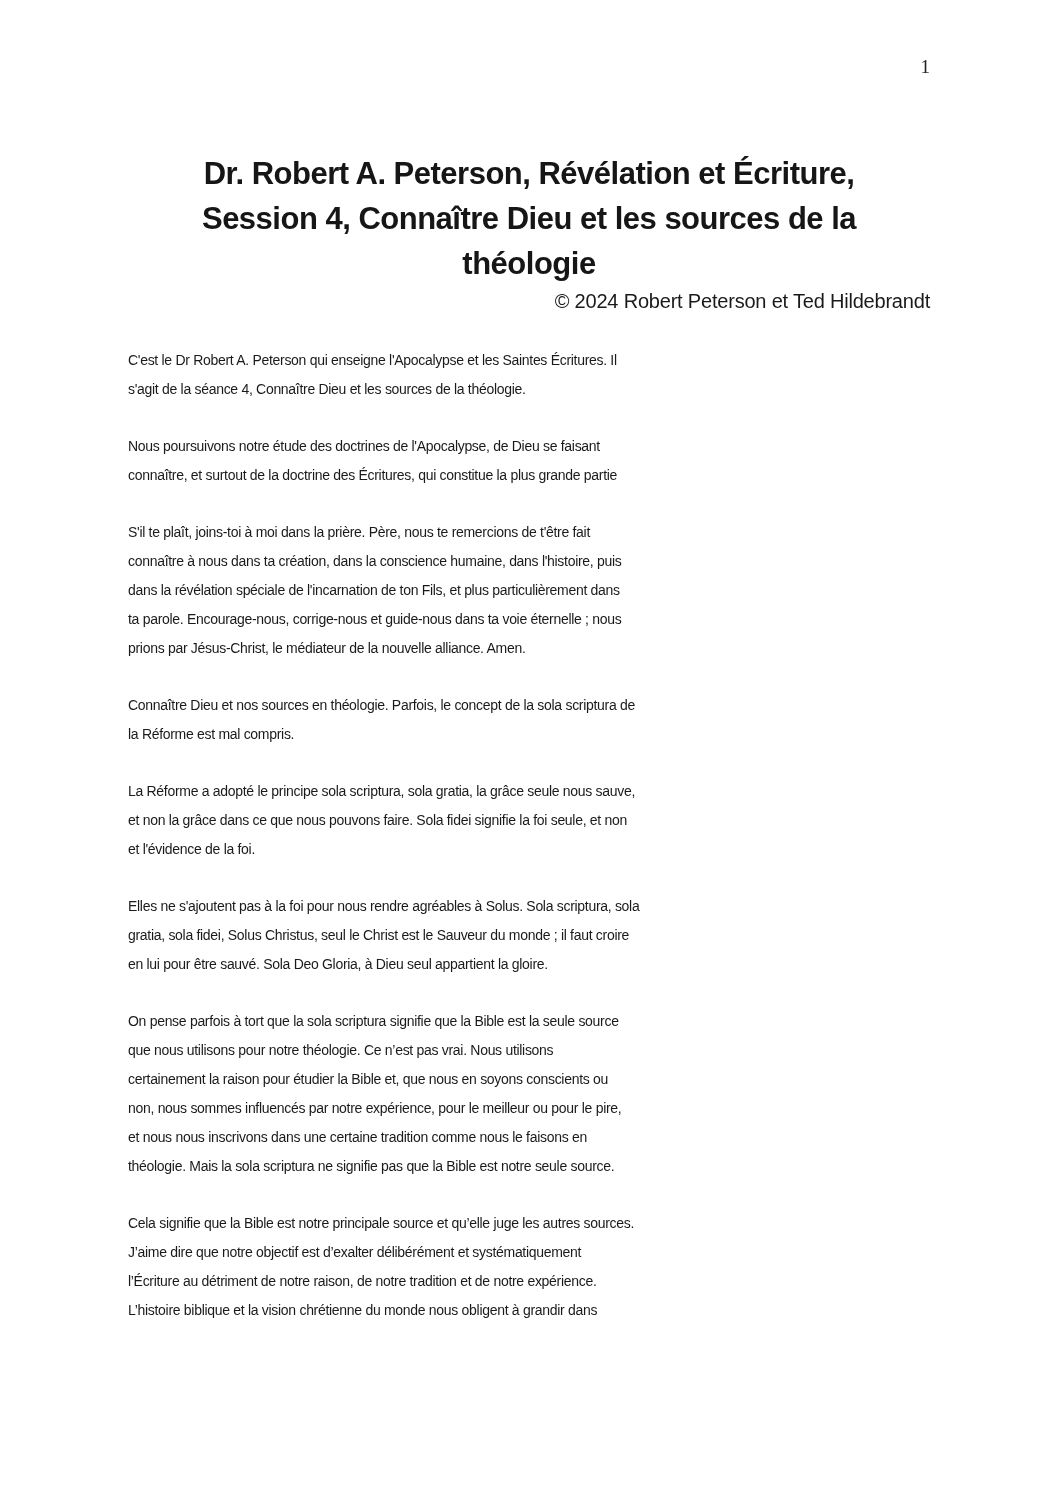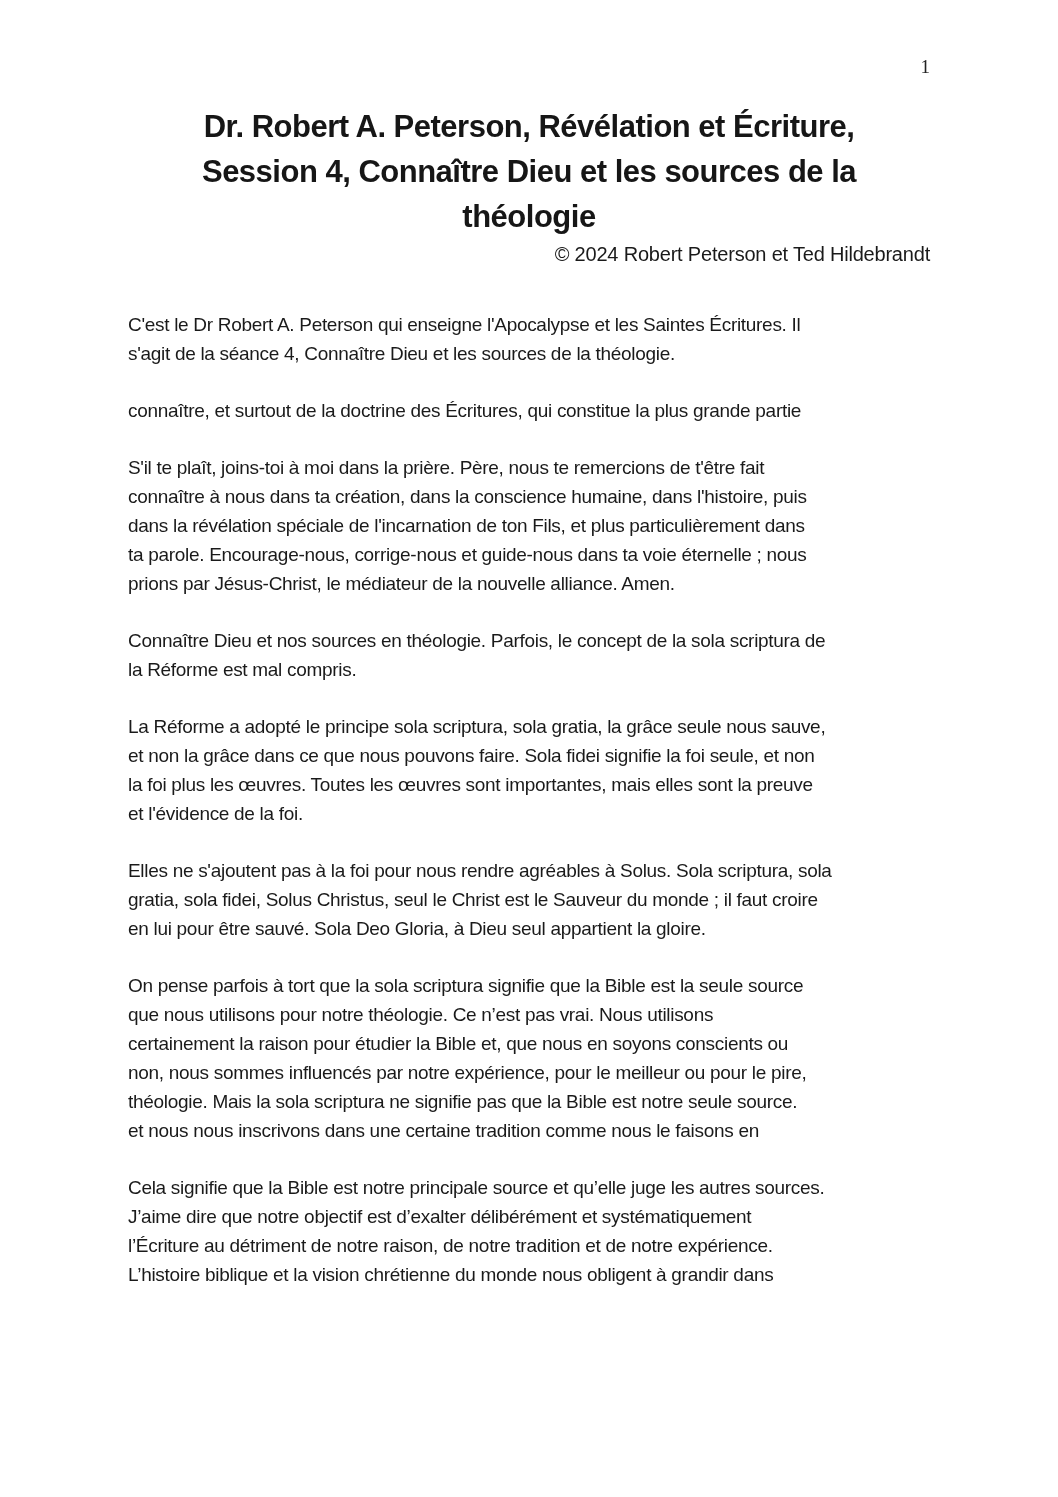--- a/index.html
+++ b/index.html
@@ -20,42 +20,42 @@
     font-family: "Liberation Sans", sans-serif;
   }
   .page-number {
     text-align: right;
     font-family: "Liberation Serif", serif;
     font-size: 19px;
     line-height: 22px;
     color: #222222;
   }
   .doc-title {
-    margin: 26px 0 0 0;
+    margin: 73px 0 0 0;
     text-align: center;
     font-size: 31px;
     font-weight: 700;
     line-height: 45px;
     letter-spacing: -0.5px;
     color: #161616;
   }
   .title-line {
     display: block;
     white-space: nowrap;
   }
   .copyright {
     text-align: right;
     font-size: 20px;
     line-height: 30px;
     letter-spacing: -0.2px;
     color: #1a1a1a;
   }
   .body-text {
-    margin-top: 41px;
-    font-size: 19px;
+    margin-top: 30px;
+    font-size: 14px;
     line-height: 29px;
     letter-spacing: -0.3px;
     color: #1a1a1a;
   }
   .para {
     margin: 0 0 28px 0;
   }
   .tline {
     white-space: nowrap;
   }
@@ -74,51 +74,51 @@
   </h1>
 
   <div class="copyright">© 2024 Robert Peterson et Ted Hildebrandt</div>
 
   <div class="body-text">
       <div class="para">
         <div class="tline">C'est le Dr Robert A. Peterson qui enseigne l'Apocalypse et les Saintes Écritures. Il</div>
         <div class="tline">s'agit de la séance 4, Connaître Dieu et les sources de la théologie.</div>
       </div>
       <div class="para">
+        <div class="tline">Nous poursuivons notre étude des doctrines de l'Apocalypse, de Dieu se faisant</div>
         <div class="tline">connaître, et surtout de la doctrine des Écritures, qui constitue la plus grande partie</div>
       </div>
       <div class="para">
         <div class="tline">S'il te plaît, joins-toi à moi dans la prière. Père, nous te remercions de t'être fait</div>
         <div class="tline">connaître à nous dans ta création, dans la conscience humaine, dans l'histoire, puis</div>
         <div class="tline">dans la révélation spéciale de l'incarnation de ton Fils, et plus particulièrement dans</div>
         <div class="tline">ta parole. Encourage-nous, corrige-nous et guide-nous dans ta voie éternelle ; nous</div>
         <div class="tline">prions par Jésus-Christ, le médiateur de la nouvelle alliance. Amen.</div>
       </div>
       <div class="para">
         <div class="tline">Connaître Dieu et nos sources en théologie. Parfois, le concept de la sola scriptura de</div>
         <div class="tline">la Réforme est mal compris.</div>
       </div>
       <div class="para">
         <div class="tline">La Réforme a adopté le principe sola scriptura, sola gratia, la grâce seule nous sauve,</div>
         <div class="tline">et non la grâce dans ce que nous pouvons faire. Sola fidei signifie la foi seule, et non</div>
-        <div class="tline">la foi plus les œuvres. Toutes les œuvres sont importantes, mais elles sont la preuve</div>
         <div class="tline">et l'évidence de la foi.</div>
       </div>
       <div class="para">
         <div class="tline">Elles ne s'ajoutent pas à la foi pour nous rendre agréables à Solus. Sola scriptura, sola</div>
         <div class="tline">gratia, sola fidei, Solus Christus, seul le Christ est le Sauveur du monde ; il faut croire</div>
         <div class="tline">en lui pour être sauvé. Sola Deo Gloria, à Dieu seul appartient la gloire.</div>
       </div>
       <div class="para">
         <div class="tline">On pense parfois à tort que la sola scriptura signifie que la Bible est la seule source</div>
         <div class="tline">que nous utilisons pour notre théologie. Ce n’est pas vrai. Nous utilisons</div>
         <div class="tline">certainement la raison pour étudier la Bible et, que nous en soyons conscients ou</div>
         <div class="tline">non, nous sommes influencés par notre expérience, pour le meilleur ou pour le pire,</div>
+        <div class="tline">et nous nous inscrivons dans une certaine tradition comme nous le faisons en</div>
         <div class="tline">théologie. Mais la sola scriptura ne signifie pas que la Bible est notre seule source.</div>
-        <div class="tline">et nous nous inscrivons dans une certaine tradition comme nous le faisons en</div>
       </div>
       <div class="para">
         <div class="tline">Cela signifie que la Bible est notre principale source et qu’elle juge les autres sources.</div>
         <div class="tline">J’aime dire que notre objectif est d’exalter délibérément et systématiquement</div>
         <div class="tline">l’Écriture au détriment de notre raison, de notre tradition et de notre expérience.</div>
         <div class="tline">L’histoire biblique et la vision chrétienne du monde nous obligent à grandir dans</div>
       </div>
     </div>
 
 </div>

